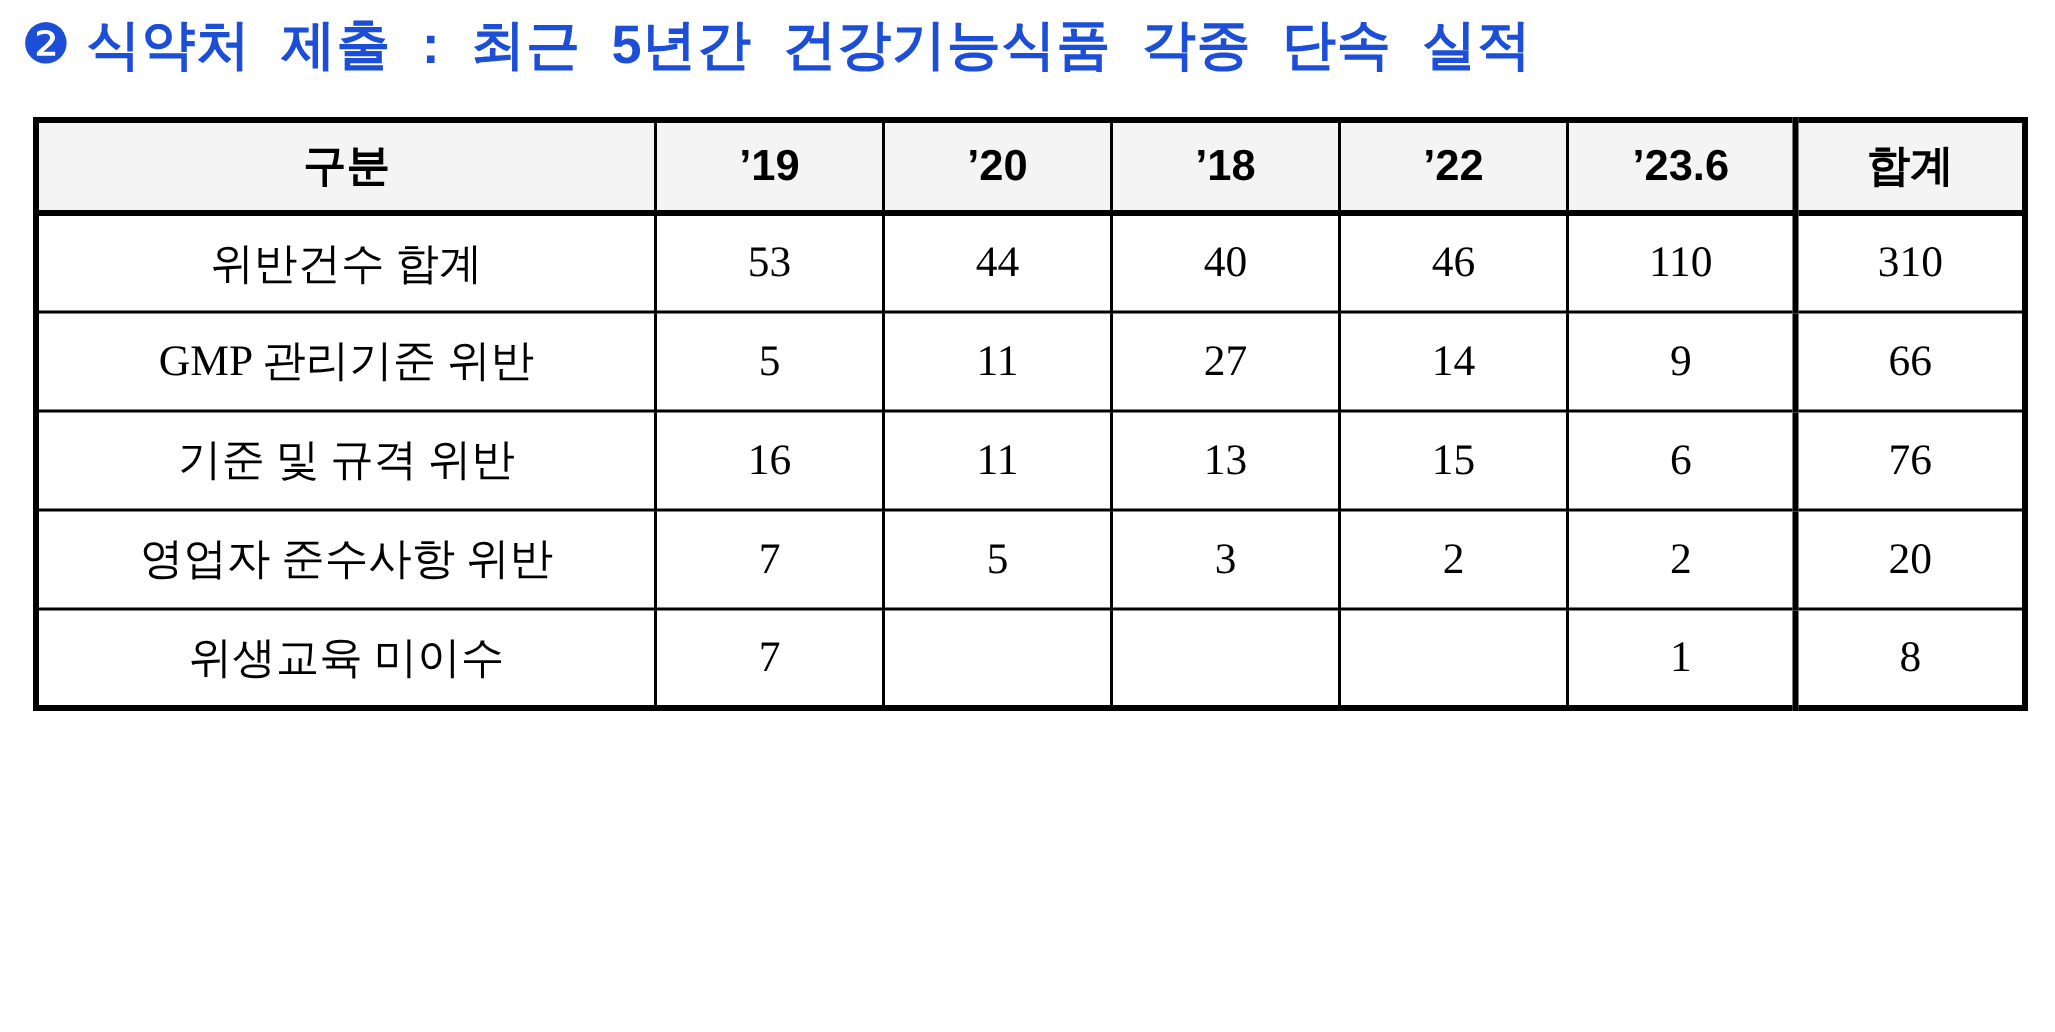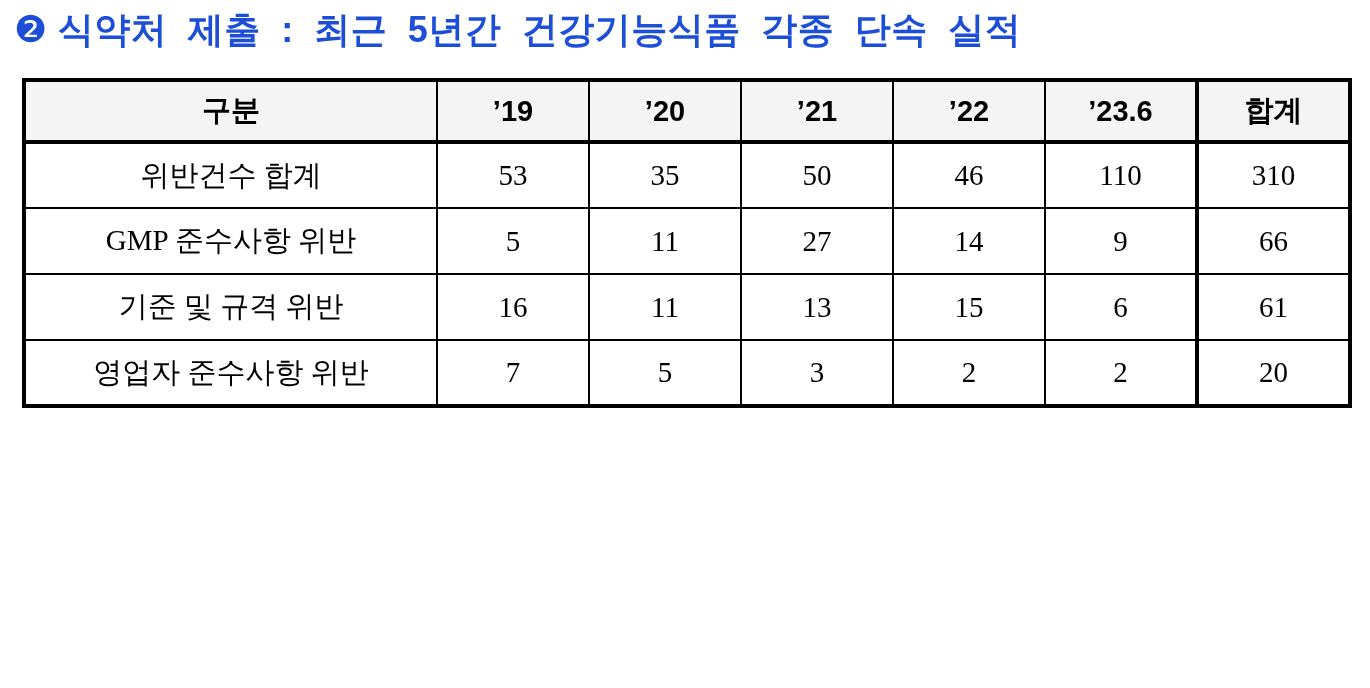--- a/index.html
+++ b/index.html
@@ -76,57 +76,66 @@
       <col class="c-year">
       <col class="c-year">
       <col class="c-year">
       <col class="c-total">
     </colgroup>
   <thead>
     <tr id="header-row">
         <th>구분</th>
         <th>’19</th>
         <th>’20</th>
-        <th>’21</th>
+        <th>’18</th>
         <th>’22</th>
         <th>’23.6</th>
         <th class="col-total">합계</th>
       </tr>
   </thead>
   <tbody id="table-body">
       <tr>
         <td>위반건수 합계</td>
         <td>53</td>
-        <td>35</td>
-        <td>50</td>
+        <td>44</td>
+        <td>40</td>
         <td>46</td>
         <td>110</td>
         <td class="col-total">310</td>
       </tr>
       <tr>
-        <td>GMP 준수사항 위반</td>
+        <td>GMP 관리기준 위반</td>
         <td>5</td>
         <td>11</td>
         <td>27</td>
         <td>14</td>
         <td>9</td>
         <td class="col-total">66</td>
       </tr>
       <tr>
         <td>기준 및 규격 위반</td>
         <td>16</td>
         <td>11</td>
         <td>13</td>
         <td>15</td>
         <td>6</td>
-        <td class="col-total">61</td>
+        <td class="col-total">76</td>
       </tr>
       <tr>
         <td>영업자 준수사항 위반</td>
         <td>7</td>
         <td>5</td>
         <td>3</td>
         <td>2</td>
         <td>2</td>
         <td class="col-total">20</td>
       </tr>
+      <tr>
+        <td>위생교육 미이수</td>
+        <td>7</td>
+        <td></td>
+        <td></td>
+        <td></td>
+        <td>1</td>
+        <td class="col-total">8</td>
+      </tr>
     </tbody>
 </table>
 
 </body></html>

